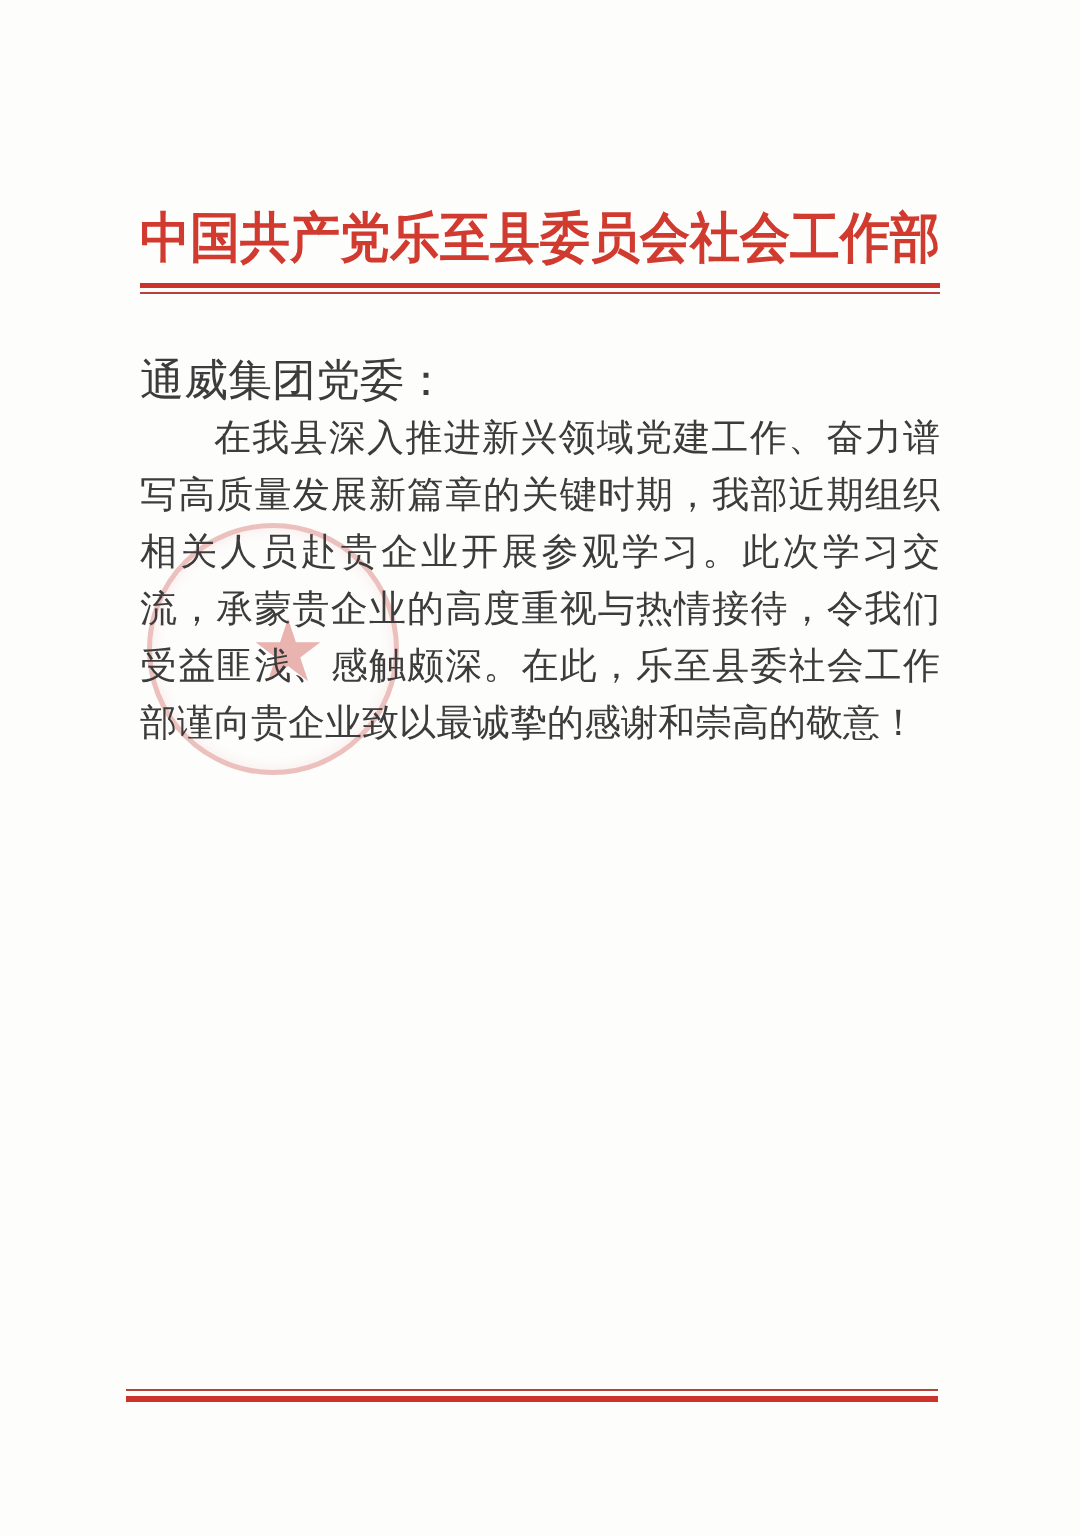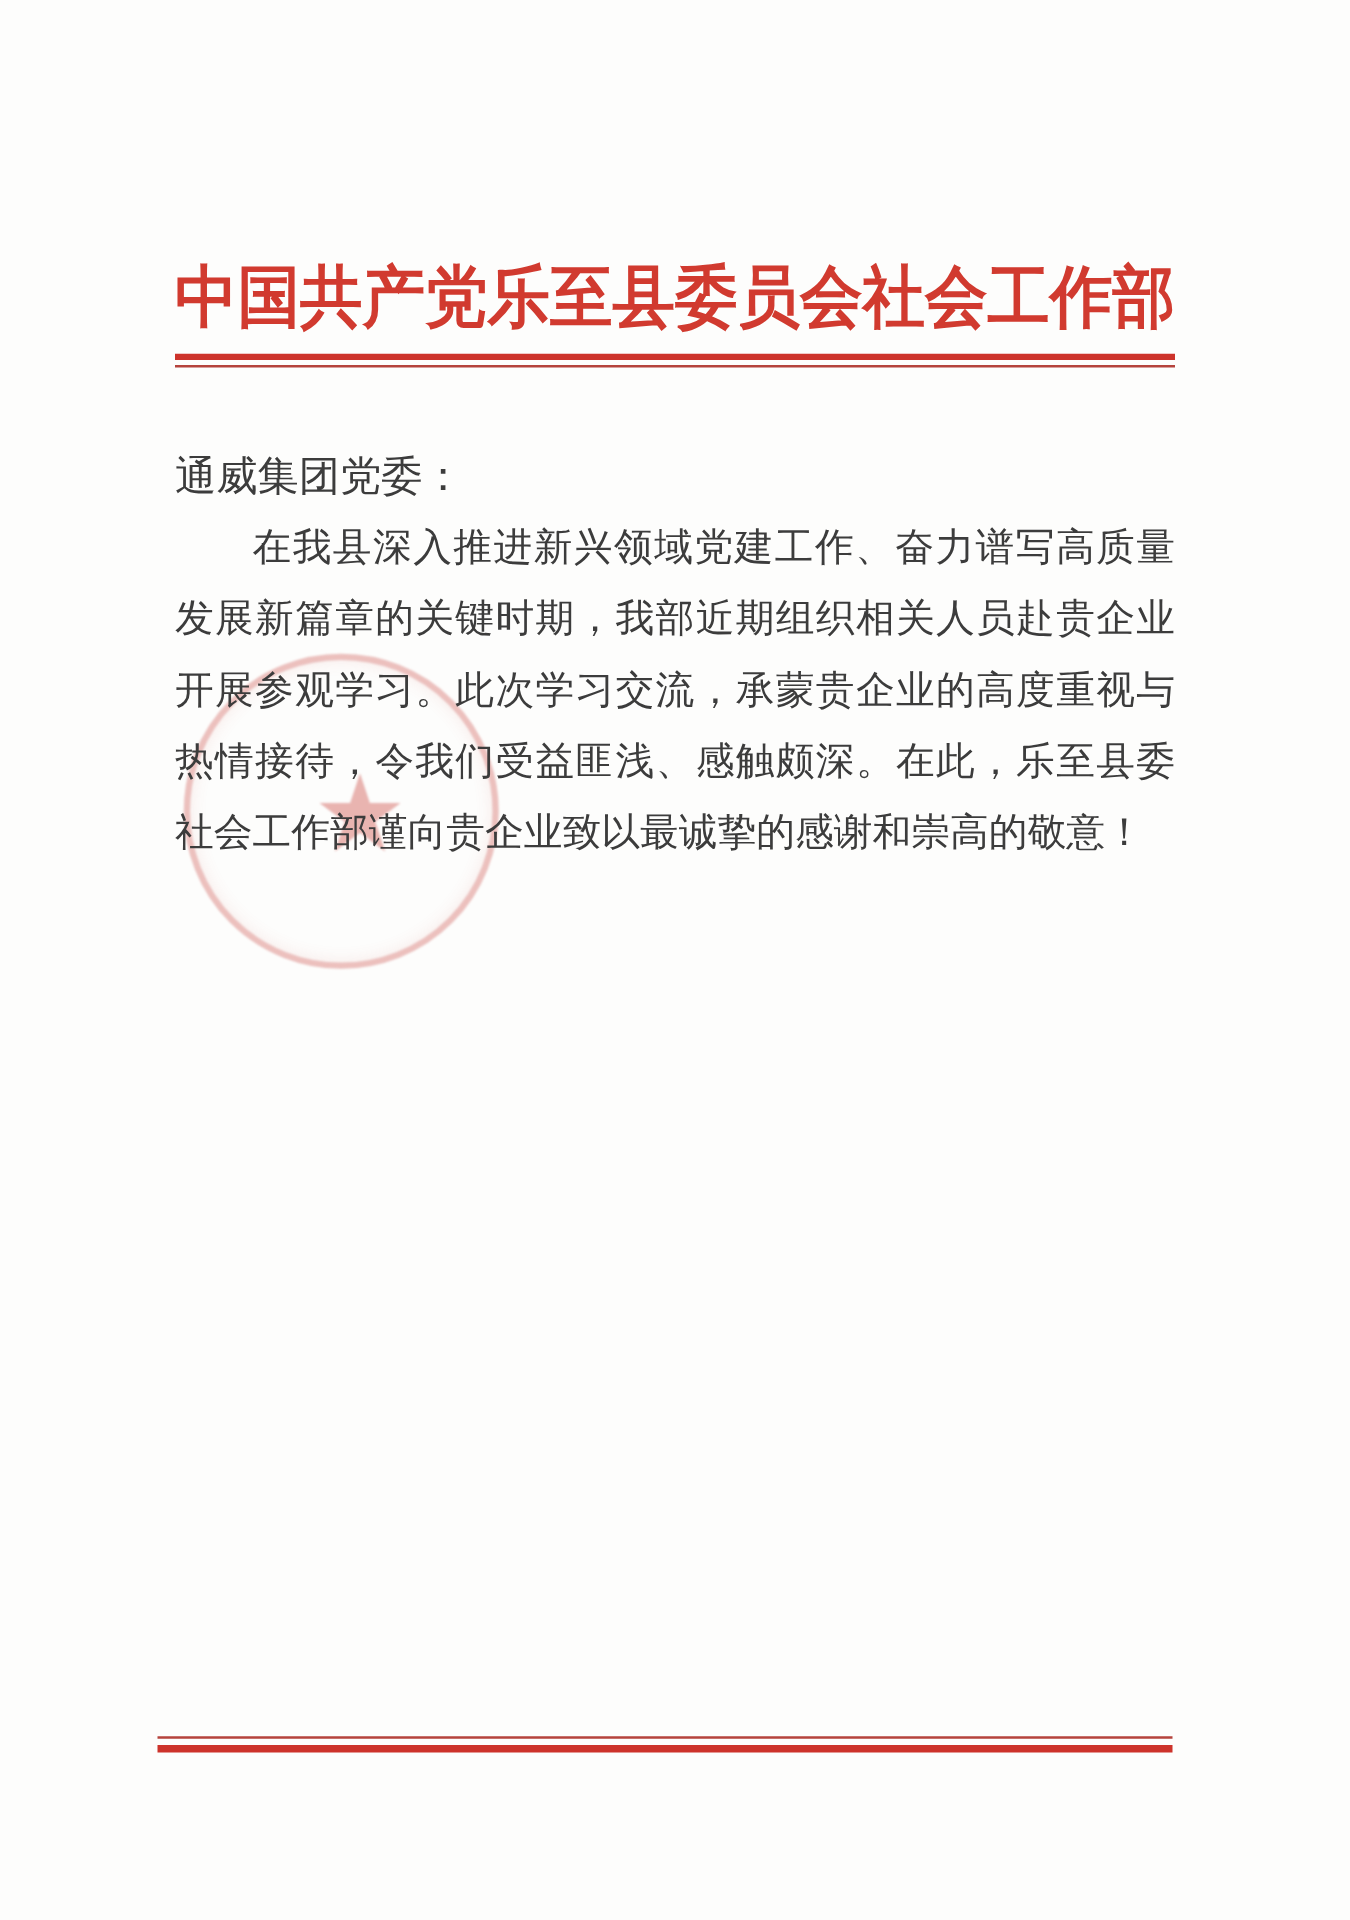--- a/index.html
+++ b/index.html
@@ -7,21 +7,21 @@
     padding: 0;
     background: #ffffff;
   }
   .page {
     position: relative;
     width: 1080px;
     height: 1536px;
     margin: 0 auto;
     background: #fdfdfc;
     overflow: hidden;
-    font-family: Liberation Sans, sans-serif;
+    font-family: Liberation Serif, serif;
   }
   .content {
     position: relative;
     padding: 0 140px;
     z-index: 2;
   }
   
   .letterhead {
     margin-top: 202px;
     text-align: center;
@@ -53,27 +53,27 @@
     text-align: center;
     font-size: 45px;
     font-weight: 600;
     color: #272727;
     letter-spacing: 30px;
     text-indent: 30px;
   }
   
   .salutation {
     margin: 58px 0 0 0;
-    font-size: 33px;
+    font-size: 44px;
     color: #3c3c3c;
     line-height: 57px;
   }
   .para {
     margin: 0;
-    font-size: 31px;
+    font-size: 37px;
     color: #3c3c3c;
     line-height: 57px;
     text-align: justify;
     text-justify: inter-character;
     text-indent: 2em;
   }
   
   .footer-rules {
     position: absolute;
     left: 126px;

